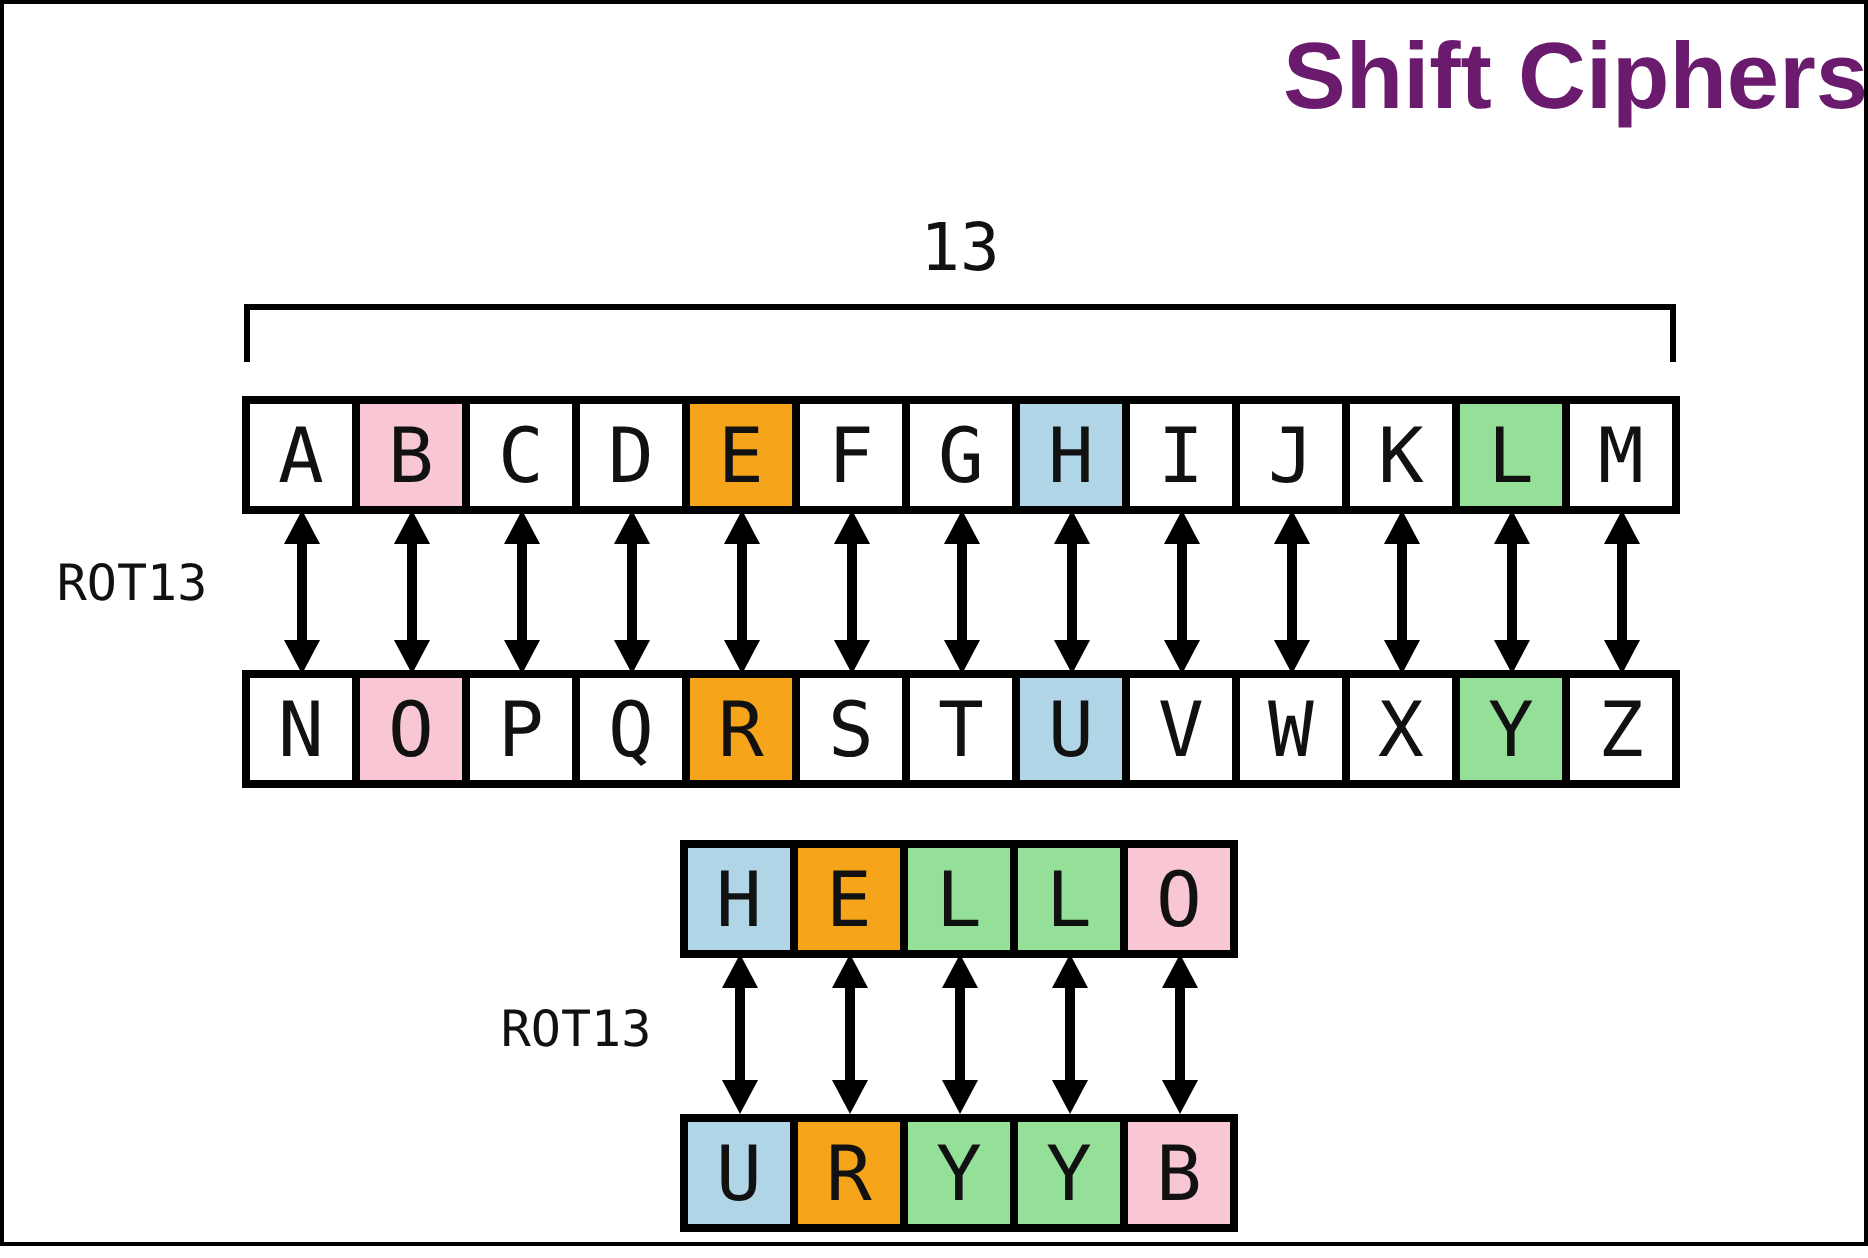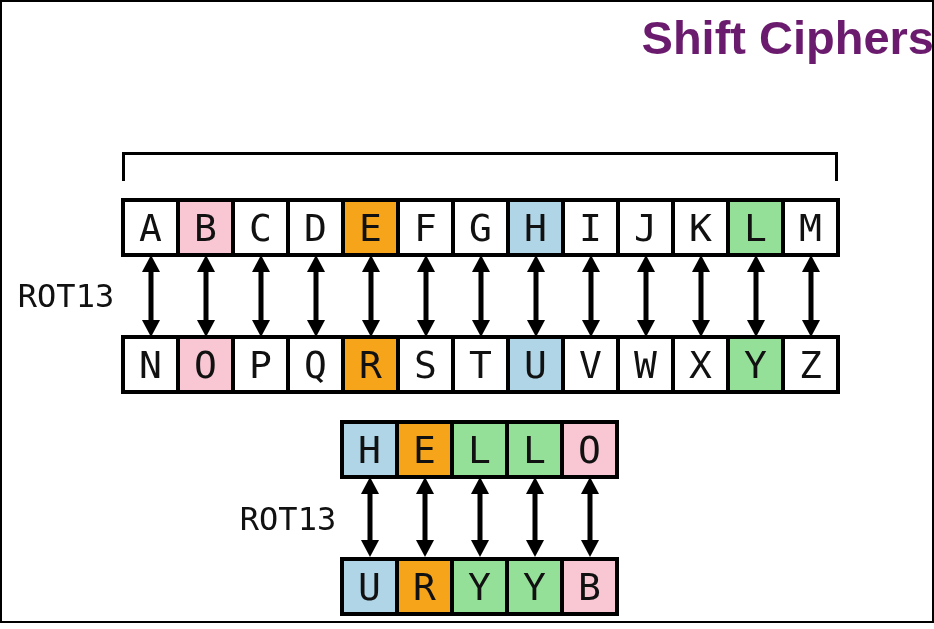--- a/index.html
+++ b/index.html
@@ -47,37 +47,38 @@
     width:55px;height:55px;
     box-sizing:border-box;
     border:2px solid #000;
     display:flex;align-items:center;justify-content:center;
     font-size:38px;
     color:#111;
     line-height:1;
   }
   .rot-label{
     position:absolute;
-    font-size:32px;color:#111;
+    font-size:25px;color:#111;
     width:112px;text-align:center;
     white-space:nowrap;
   }
   .arrow-zone{position:absolute;}
   .arrow{position:absolute;top:0;}
   .arrow svg{display:block;}
   .arrow polygon{fill:#000;}
 </style>
 </head>
 <body>
 
 <div class="page">
   <div class="frame"></div>
 
   <div class="title" id="title" style="color: rgb(107, 27, 110); text-align: right;">Shift Ciphers</div>
 
+  <div class="bracket-label">13</div>
   <div class="bracket"></div>
 
   <div class="letter-row" id="row-top" style="left:121px;top:198px;">
       <div class="cell" style="background: rgb(255, 255, 255);">A</div>
       <div class="cell" style="background: rgb(249, 198, 211);">B</div>
       <div class="cell" style="background: rgb(255, 255, 255);">C</div>
       <div class="cell" style="background: rgb(255, 255, 255);">D</div>
       <div class="cell" style="background: rgb(246, 164, 25);">E</div>
       <div class="cell" style="background: rgb(255, 255, 255);">F</div>
       <div class="cell" style="background: rgb(255, 255, 255);">G</div>

